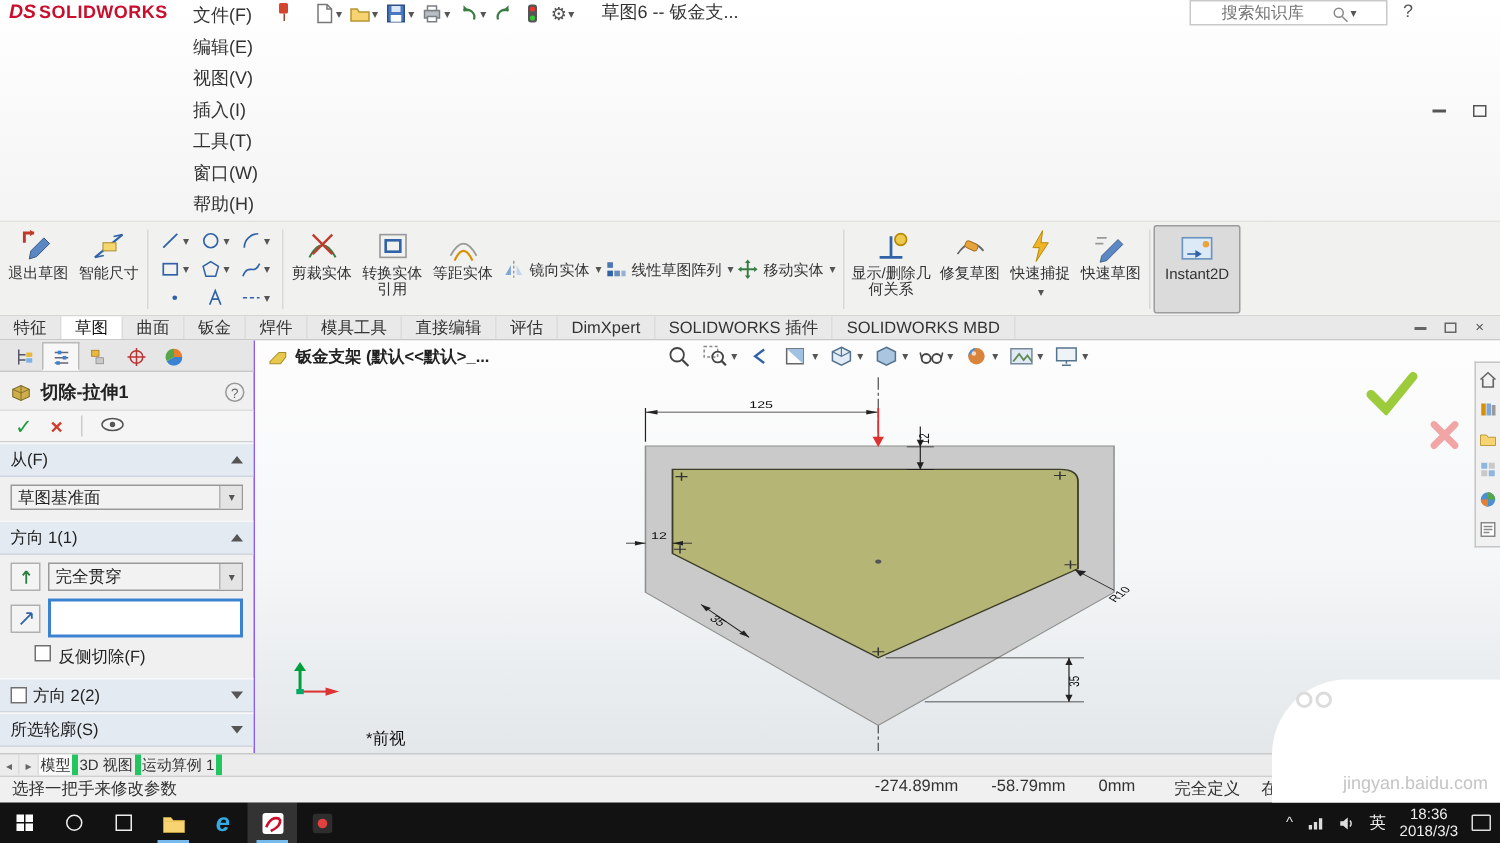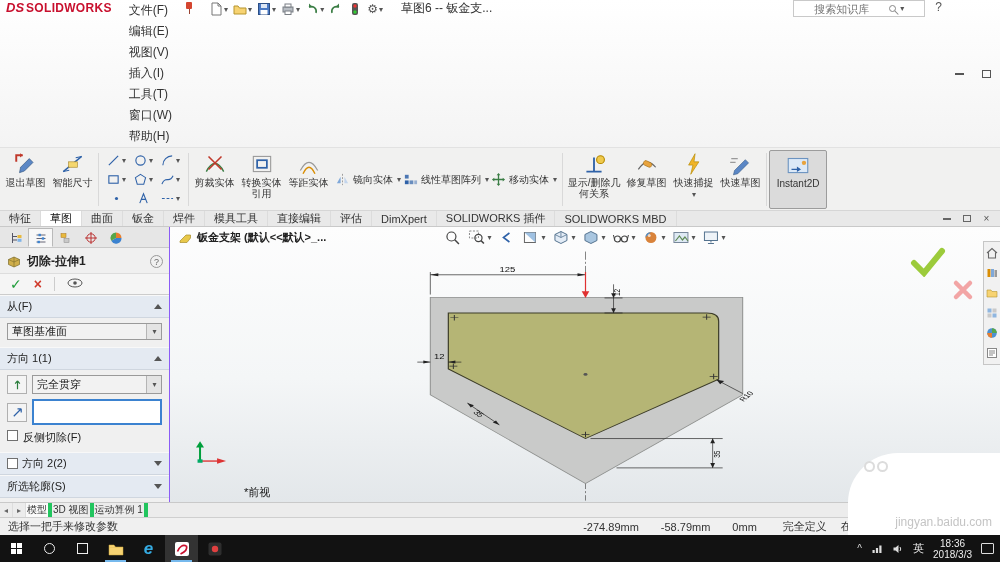--- a/index.html
+++ b/index.html
@@ -75,21 +75,21 @@
 .eye svg { width:16px; height:10px; }
 .pm-sec-h { display:flex; align-items:center; gap:4px; padding:3px 7px; background:#e4eaf2; border-top:1px solid #f8f8f8; border-bottom:1px solid #cfd6df; color:#222; }
 .pm-body { padding:5px 7px 7px; display:flex; flex-direction:column; gap:5px; }
 .pm-select { display:flex; align-items:center; height:19px; border:1px solid #9a9a9a; background:#f2f2f2; flex:1; }
 .pm-select .val { flex:1; padding:0 4px; white-space:nowrap; overflow:hidden; }
 .pm-select .drop { width:15px; align-self:stretch; display:flex; align-items:center; justify-content:center; background:#e4e4e4; border-left:1px solid #b5b5b5; }
 .pm-row { display:flex; align-items:center; gap:5px; }
 .pm-mini { flex:0 0 20px; height:19px; border:1px solid #b0b0b0; background:#f4f4f4; display:flex; align-items:center; justify-content:center; }
 .pm-mini svg { width:13px; height:13px; }
 .depth-input { flex:1; height:26px; border:2px solid #3b82d0; background:#fff; outline:none; font-size:11px; padding:0 3px; min-width:0; }
-.cb-row { display:flex; gap:5px; color:#222; }
+.cb-row { display:flex; gap:5px; color:#222;margin-left:16px; }
 .cb { width:11px; height:11px; border:1px solid #707070; background:#fff; position:relative; flex:0 0 auto; }
 .cb.checked::after { content:"✓"; position:absolute; left:0; top:-3px; font-size:11px; color:#222; }
 .chev { width:0; height:0; border-left:4px solid transparent; border-right:4px solid transparent; margin-left:auto; }
 .chev.up { border-bottom:5px solid #555; }
 .chev.down { border-top:5px solid #555; }
 
 
 .viewport { flex:1 1 auto; position:relative; background:linear-gradient(180deg,#fdfdfd 0%,#f4f6f7 55%,#e3e7ea 100%); overflow:hidden; }
 .draw { position:absolute; inset:0; width:100%; height:100%; }
 .vp-top { position:absolute; top:3px; left:8px; display:flex; align-items:center; gap:5px; font-size:11px; font-weight:bold; color:#222; z-index:3; }
@@ -102,21 +102,21 @@
 .cc-cancel { position:absolute; right:0; bottom:0; }
 .view-label { position:absolute; bottom:2px; left:74px; font-size:11px; color:#111; z-index:3; }
 .task-strip { position:absolute; top:14px; right:0; width:17px; padding:5px 0; background:#f1f1f1; border:1px solid #c6c6c6; border-right:0; display:flex; flex-direction:column; align-items:center; gap:8px; z-index:3; }
 .task-strip svg { width:12px; height:12px; }
 
 
 .bottom-tabs { flex:0 0 13px; background:#ececec; border-top:1px solid #c9c9c9; display:flex; align-items:stretch; font-size:10px; color:#333; }
 .bt-nav { width:13px; display:flex; align-items:center; justify-content:center; color:#666; font-size:8px; border-right:1px solid #ddd; }
 .bt-tab { padding:0 1px; display:flex; align-items:center; border-right:4px solid #22c55e; white-space:nowrap; }
 .bt-tab.active { background:#fafafa; }
-.statusbar { flex:0 0 18px; background:#f0f0f0; border-top:1px solid #cfcfcf; display:flex; align-items:center; font-size:11px; color:#333; padding:0 8px; }
+.statusbar { flex:0 0 18px; background:#f0f0f0; border-top:1px solid #cfcfcf; display:flex; align-items:flex-start; font-size:11px; color:#333; padding:0 8px; }
 .sb-msg { flex:1; }
 .sb-coords { display:flex; gap:22px; margin-right:26px; }
 .sb-extra { display:flex; gap:14px; margin-right:40px; }
 
 
 .taskbar { flex:0 0 27px; background:#121212; display:flex; align-items:center; color:#eee; }
 .tb-item { width:33px; height:27px; display:flex; align-items:center; justify-content:center; position:relative; }
 .tb-item.open::after { content:""; position:absolute; bottom:0; left:6px; right:6px; height:2px; background:#76b9ed; }
 .tb-item.active-app { background:rgba(255,255,255,.14); }
 .win-logo { width:11px; height:11px; display:grid; grid-template-columns:1fr 1fr; grid-template-rows:1fr 1fr; gap:1px; }

